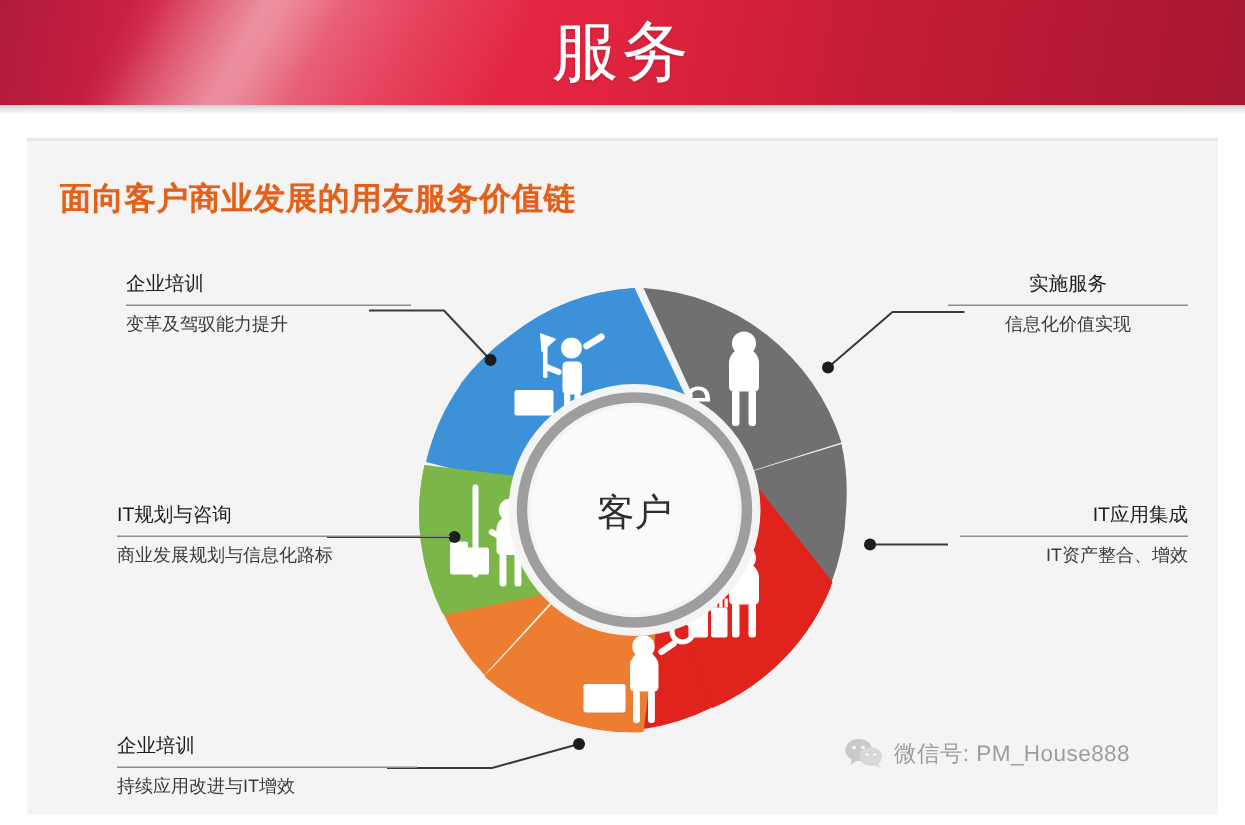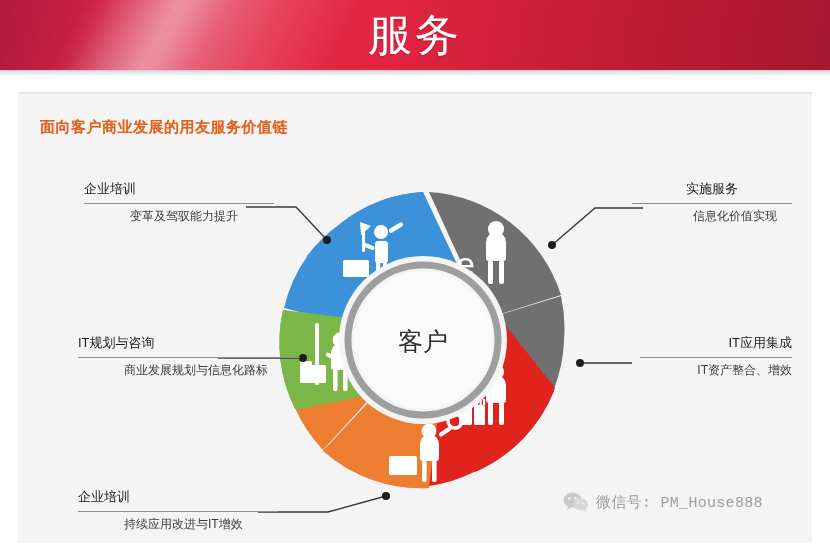--- a/index.html
+++ b/index.html
@@ -83,21 +83,21 @@
   #panel-top-line {
     position: absolute;
     left: 18px; top: 92px;
     width: 794px; height: 2px;
     background: #e7e7e7;
   }
 
   #subtitle {
     position: absolute;
     left: 40px; top: 118px;
-    font-size: 15px;
+    font-size: 21px;
     font-weight: bold;
     color: #e2601a;
     letter-spacing: 0.5px;
     text-shadow: 0 0 1px rgba(226,96,26,0.25);
   }
 
   
   #wheel {
     position: absolute;
     left: 243px; top: 160px;
@@ -126,21 +126,20 @@
   .callout .c-rule {
     height: 1px;
     background: #8d8d8d;
     margin: 3px 0 4px 0;
   }
   .callout .c-sub {
     font-size: 12px;
     color: #3b3b3b;
     white-space: nowrap;
     line-height: 16px;
-    margin-left: 46px;
   }
   .callout.right { text-align: right; }
 
   #co-training { left: 84px; top: 178px; width: 190px; }
   #co-implementation { left: 632px; top: 178px; width: 160px; text-align: center; }
   #co-planning { left: 78px; top: 332px; width: 222px; }
   #co-integration { left: 640px; top: 332px; width: 152px; }
   #co-support { left: 78px; top: 486px; width: 200px; }
 
   
@@ -154,21 +153,20 @@
   
   #watermark {
     position: absolute;
     left: 563px; top: 492px;
     display: flex;
     align-items: center;
     gap: 7px;
     color: #9d9d9d;
     font-size: 15px;
     white-space: nowrap;
-    font-family: Liberation Mono, monospace;
   }
   #watermark .wm-text { letter-spacing: 0.3px; }
 </style>
 </head>
 <body>
 
 <div id="slide">
 
   <div id="banner">
     <div id="banner-sheen"></div>

